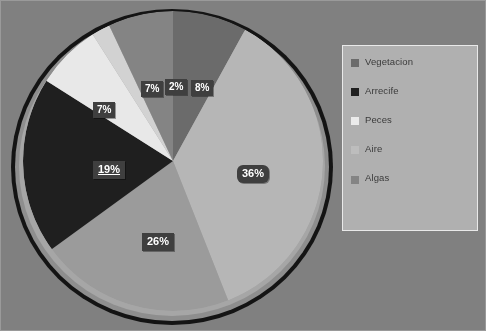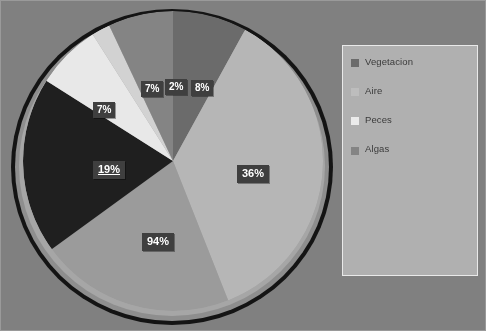--- a/index.html
+++ b/index.html
@@ -57,21 +57,21 @@
     line-height:11px;
     padding:3px 5px 4px 5px;
     box-shadow:1px 1px 0 rgba(0,0,0,.35);
     white-space:nowrap;
   }
   .dlabel.sm{font-size:10px;padding:2px 4px 3px 4px;}
 
   
   #legend{
     position:absolute;
-    left:341px;top:44px;width:136px;height:231px;
+    left:341px;top:44px;width:136px;height:186px;
     background:#b0b0b0;
     border:1px solid #e9e9e9;
     box-sizing:border-box;
     padding:10px 6px 6px 8px;
   }
   .legend-item{
     display:flex;
     align-items:flex-start;
     margin-bottom:17px;
   }
@@ -110,42 +110,46 @@
             <path d="M 150 150 L 28.65 238.17 A 150 150 0 0 1 23.35 69.63 Z" fill="#1f1f1f"></path>
             <path d="M 150 150 L 23.35 69.63 A 150 150 0 0 1 69.63 23.35 Z" fill="#e8e8e8"></path>
             <path d="M 150 150 L 69.63 23.35 A 150 150 0 0 1 86.13 14.28 Z" fill="#d2d2d2"></path>
             <path d="M 150 150 L 86.13 14.28 A 150 150 0 0 1 150.00 0.00 Z" fill="#848484"></path>
           </g>
       </svg>
     </div>
 
     <div id="labels-layer">
         <div class="dlabel sm" style="left: 186px; top: 77px;">8%</div>
-        <div class="dlabel" style="left: 232px; top: 162px;">36%</div>
-        <div class="dlabel" style="left: 137px; top: 230px;">94%</div>
+        <div class="dlabel" style="left: 232px; top: 162px; border-radius: 6px;">36%</div>
+        <div class="dlabel" style="left: 137px; top: 230px;">26%</div>
         <div class="dlabel" style="left: 88px; top: 158px; text-decoration: underline;">19%</div>
         <div class="dlabel sm" style="left: 88px; top: 99px;">7%</div>
         <div class="dlabel sm" style="left: 160px; top: 76px;">2%</div>
         <div class="dlabel sm" style="left: 136px; top: 78px;">7%</div>
       </div>
   </div>
 
   <div id="legend">
     <div id="legend-list">
         <div class="legend-item">
           <span class="swatch" style="background: rgb(107, 107, 107);"></span>
           <span class="legend-text">Vegetacion</span>
         </div>
         <div class="legend-item">
-          <span class="swatch" style="background: rgb(189, 189, 189);"></span>
-          <span class="legend-text">Aire</span>
+          <span class="swatch" style="background: rgb(31, 31, 31);"></span>
+          <span class="legend-text">Arrecife</span>
         </div>
         <div class="legend-item">
           <span class="swatch" style="background: rgb(235, 235, 235);"></span>
           <span class="legend-text">Peces</span>
+        </div>
+        <div class="legend-item">
+          <span class="swatch" style="background: rgb(189, 189, 189);"></span>
+          <span class="legend-text">Aire</span>
         </div>
         <div class="legend-item">
           <span class="swatch" style="background: rgb(132, 132, 132);"></span>
           <span class="legend-text">Algas</span>
         </div>
       </div>
   </div>
 
 </div>
 

